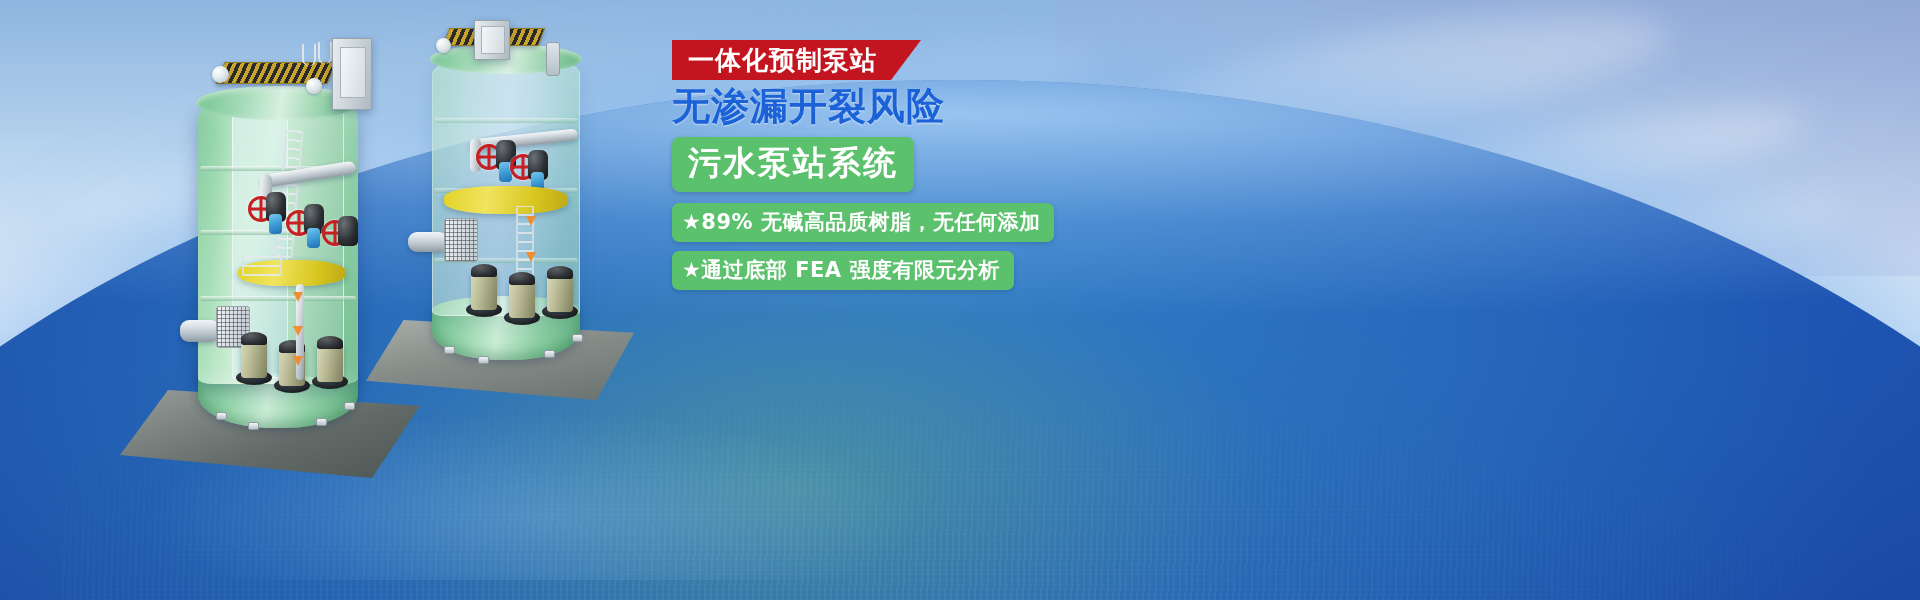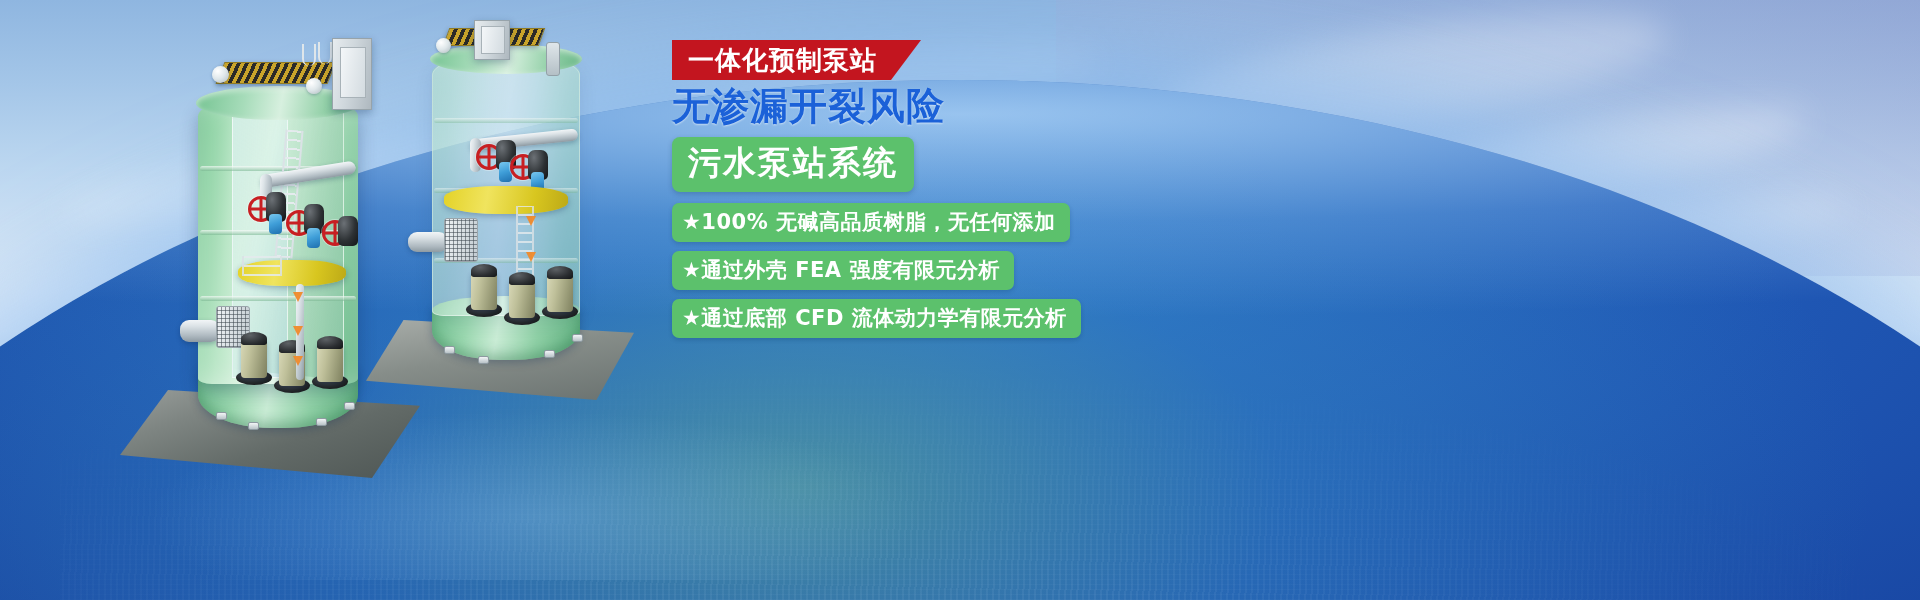--- a/index.html
+++ b/index.html
@@ -513,19 +513,18 @@
     <div class="ribbon">
       <span class="ribbon-label">一体化预制泵站</span>
     </div>
 
     <div class="head-line head-blue">无渗漏开裂风险</div>
 
 
     <div class="pill-hero">污水泵站系统</div>
 
     <div class="bullets">
-      <div class="pill">★100% 无碱高品质树脂，无任何添加</div>
-      <div class="pill">★通过外壳 FEA 强度有限元分析</div>
-      <div class="pill">★通过底部 CFD 流体动力学有限元分析</div>
+      <div class="pill">★89% 无碱高品质树脂，无任何添加</div>
+      <div class="pill">★通过底部 FEA 强度有限元分析</div>
     </div>
   </div>
 
 </div>
 
 </body></html>

